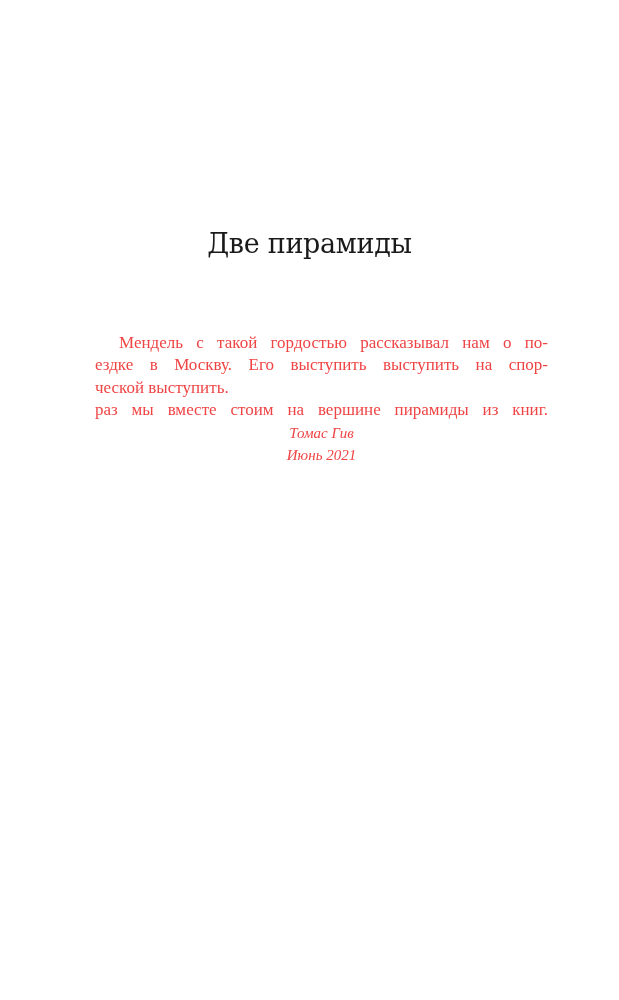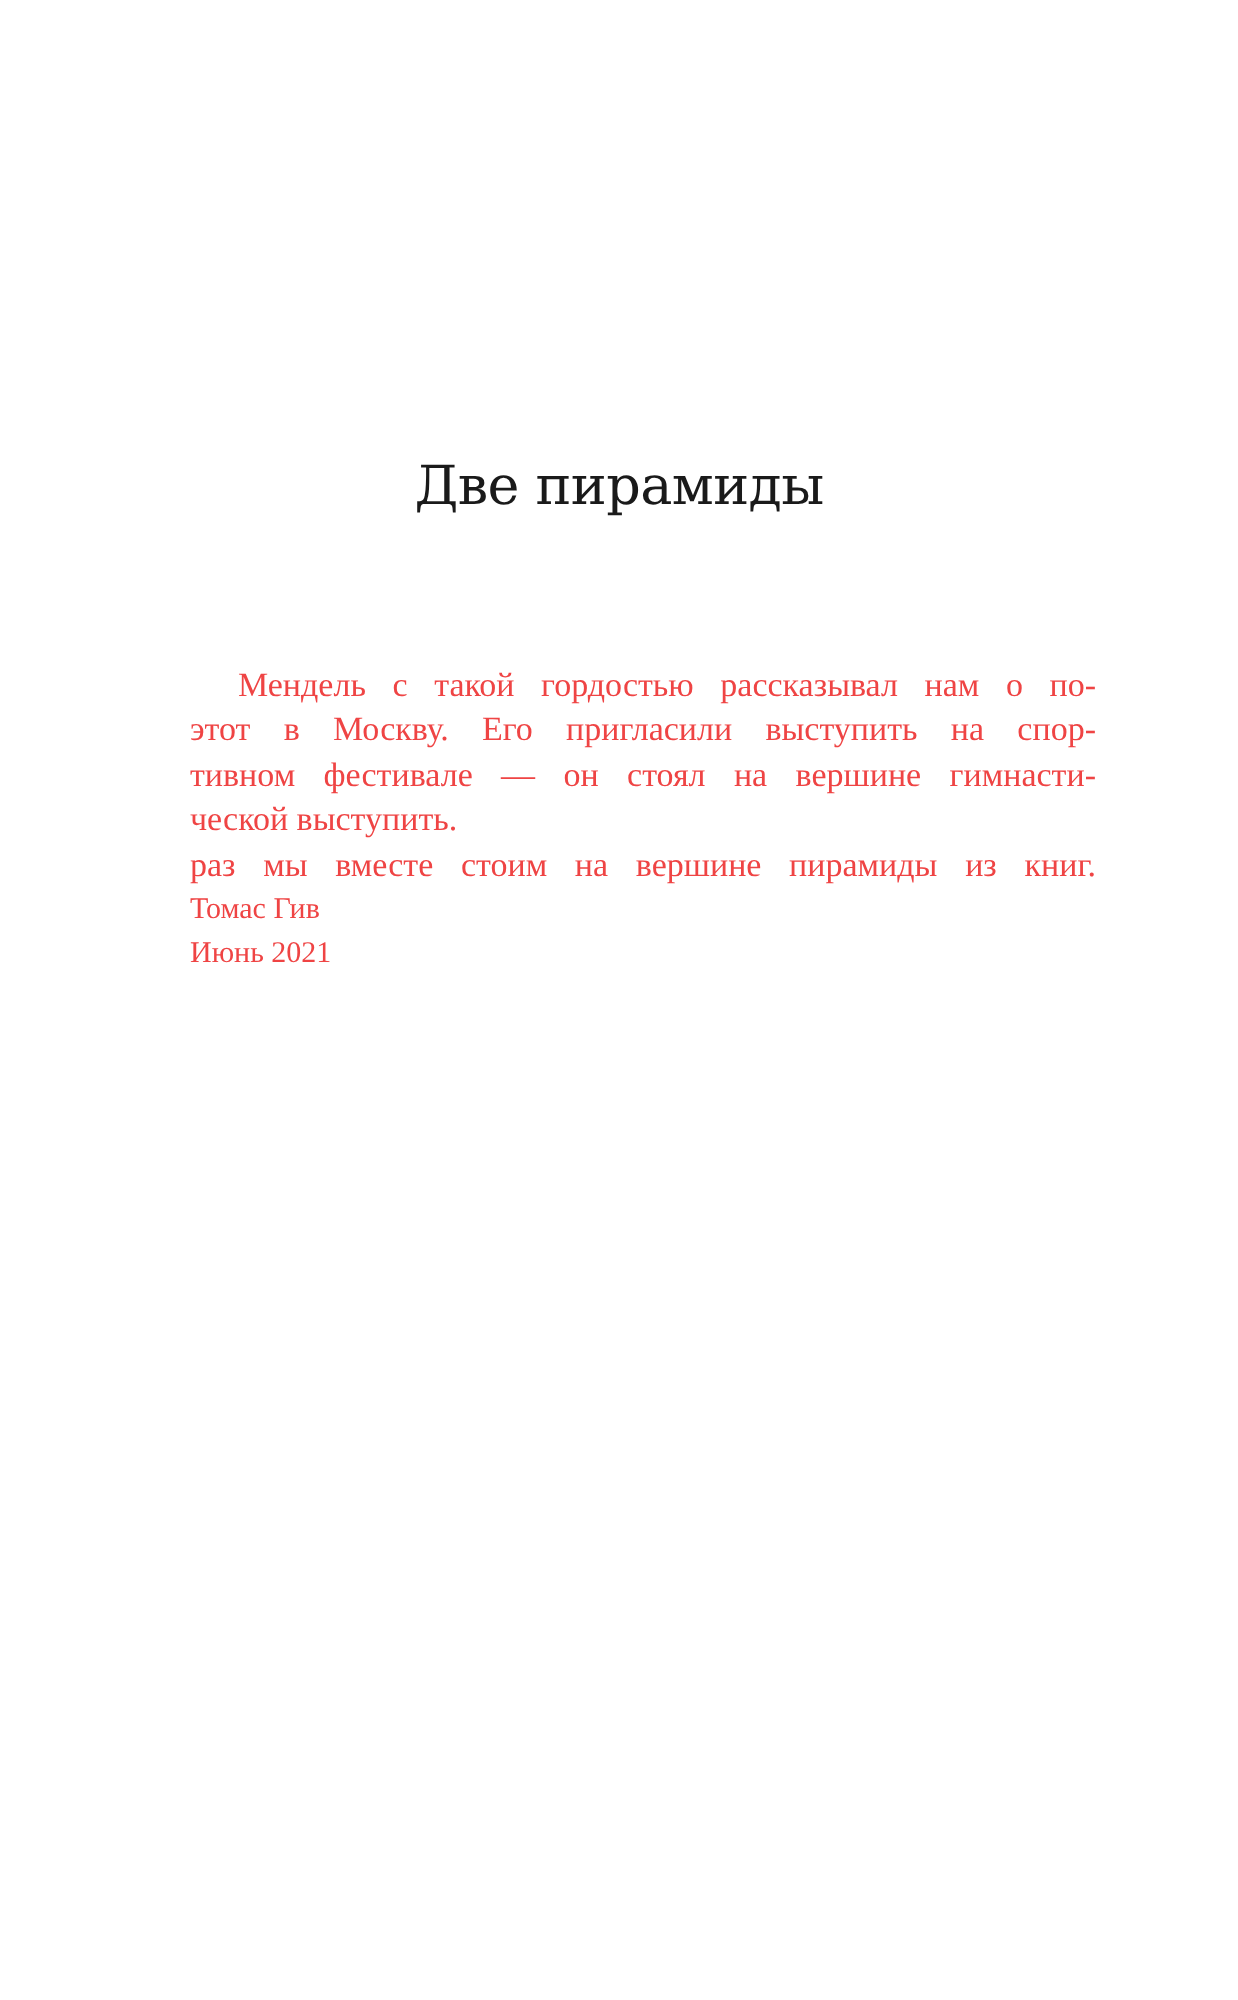--- a/index.html
+++ b/index.html
@@ -52,37 +52,37 @@
       height: 22.4px;
     }
     .para-line.last {
       text-align-last: left;
     }
     .para-line.indent {
       padding-left: 24px;
     }
     .signature {
       display: block;
-      text-align: left;
+      text-align: center;
+      font-style: italic;
       font-size: 15px;
       height: 22.4px;
       line-height: 22.4px;
     }
   </style>
 </head>
 <body>
 
 <div class="page">
   <h1 class="chapter-title">Две пирамиды</h1>
 
   <div class="body-text">
     <div>
       <span class="para-line indent">Мендель с такой гордостью рассказывал нам о по-</span>
-      <span class="para-line">этот в Москву. Его пригласили выступить на спор-</span>
-      <span class="para-line">тивном фестивале — он стоял на вершине гимнасти-</span>
+      <span class="para-line">ездке в Москву. Его выступить выступить на спор-</span>
       <span class="para-line last">ческой выступить.</span>
     </div>
     <div>
       <span class="para-line">раз мы вместе стоим на вершине пирамиды из книг.</span>
     </div>
     <div>
       <span class="signature">Томас Гив</span>
       <span class="signature">Июнь 2021</span>
     </div>
   </div>

